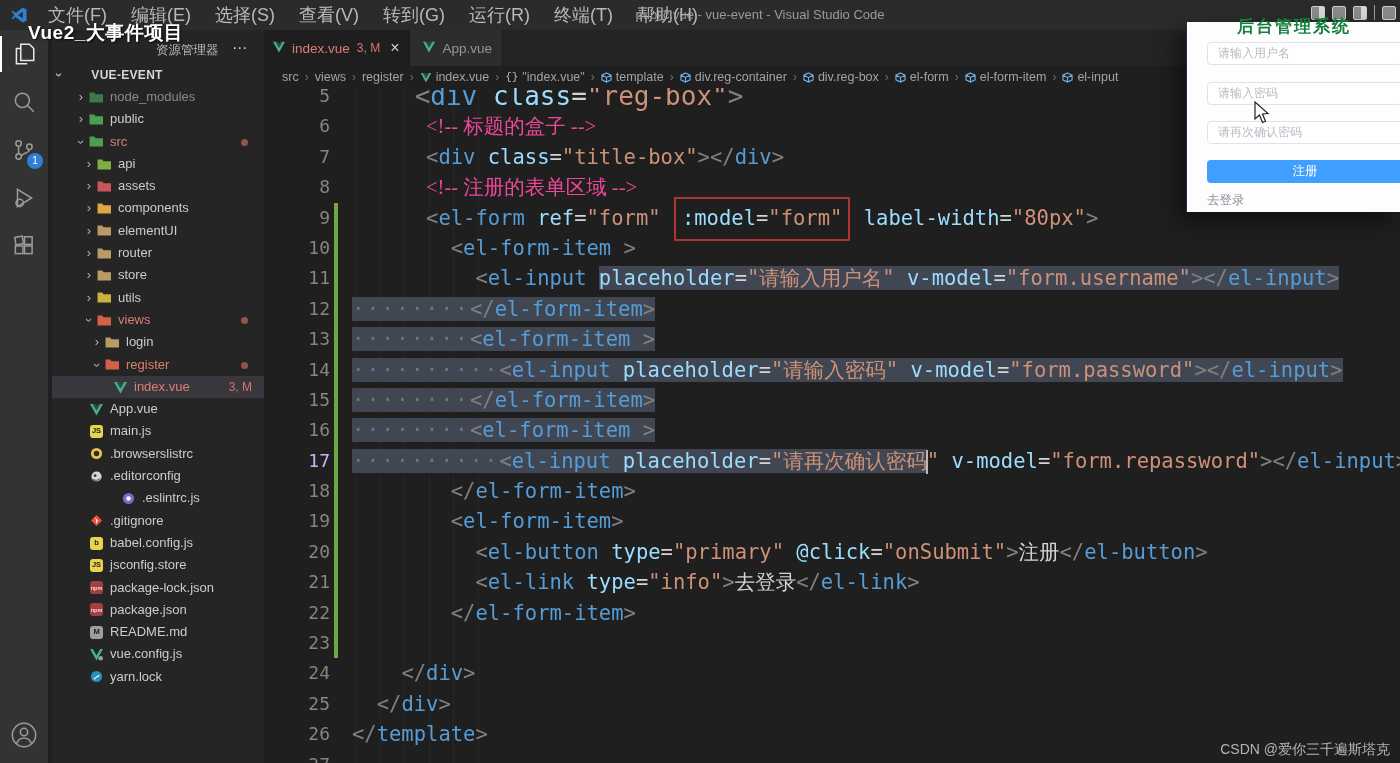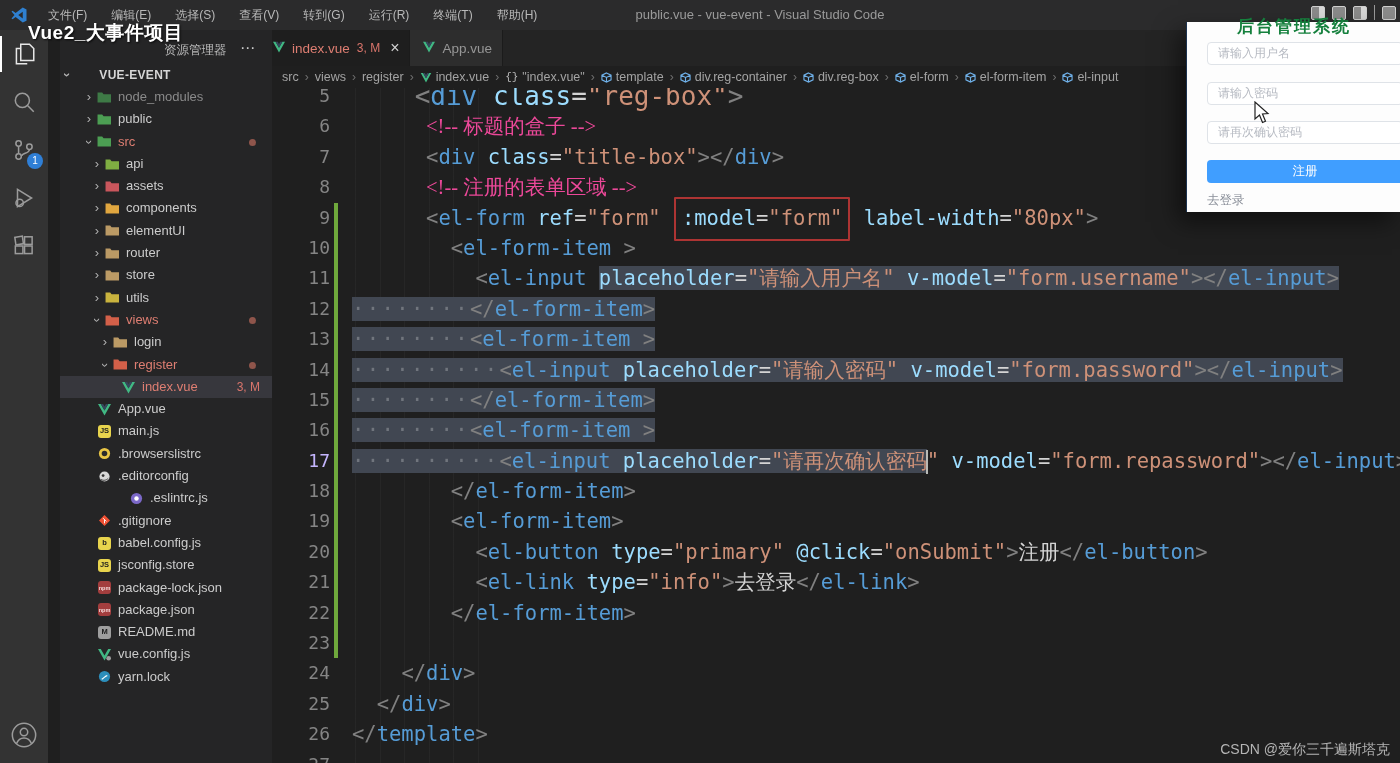--- a/index.html
+++ b/index.html
@@ -4,39 +4,39 @@
 <style>
   * { box-sizing: border-box; margin: 0; padding: 0; }
   html,body { width:1400px; height:763px; overflow:hidden; background:#111; }
   body { font-family:"Liberation Sans","DejaVu Sans",sans-serif; }
   #root { position:relative; width:1400px; height:763px; background:#1f1f1f; overflow:hidden; }
 
   
   .titlebar { position:absolute; left:0; top:0; width:1400px; height:30px; background:#2b2b2c; display:flex; align-items:center; z-index:5; }
   .vslogo { width:18px; height:18px; margin:0 8px 0 10px; flex:0 0 auto; }
   .menus { display:flex; }
-  .menu-item { color:#b9b9b9; font-size:12px; padding:0 12px; line-height:30px; cursor:default; }
+  .menu-item { color:#b9b9b9; font-size:18px; padding:0 12px; line-height:30px; cursor:default; }
   .win-title { position:absolute; left:540px; width:440px; text-align:center; color:#9a9a9a; font-size:13px; line-height:30px; }
   .win-icons { position:absolute; right:4px; top:5px; display:flex; align-items:center; gap:7px; }
   .wicon { width:14px; height:14px; border:1.6px solid #cfcfcf; border-radius:2px; position:relative; background:#8b8b8b; }
   .wicon.half:after { content:""; position:absolute; right:0; top:0; bottom:0; width:5px; background:#d8d8d8; }
   .wsep { width:1px; height:15px; background:#9a9a9a; }
 
   
   .activitybar { position:absolute; left:0; top:30px; width:48px; height:733px; background:#333333; z-index:4; }
   .ab-item { position:relative; width:48px; height:48px; display:flex; align-items:center; justify-content:center; color:#9b9b9b; }
   .ab-item.active { color:#e7e7e7; }
   .ab-item.active:before { content:""; position:absolute; left:0; top:6px; bottom:6px; width:2px; background:#ffffff; }
   .ab-item svg { width:26px; height:26px; stroke:currentColor; fill:none; stroke-width:1.4; }
   .ab-badge { position:absolute; right:5px; bottom:5px; min-width:16px; height:16px; border-radius:8px; background:#2f7fd6; color:#fff; font-size:10px; line-height:16px; text-align:center; padding:0 2px; }
   .ab-account { position:absolute; left:0; bottom:8px; width:48px; height:40px; display:flex; align-items:center; justify-content:center; color:#9b9b9b; }
   .ab-account svg { width:28px; height:28px; stroke:currentColor; fill:none; stroke-width:1.3; }
 
   
-  .sidebar { position:absolute; left:60px; top:30px; width:212px; height:733px; background:#252526; z-index:3; color:#cccccc; }
+  .sidebar { position:absolute; left:52px; top:30px; width:212px; height:733px; background:#252526; z-index:3; color:#cccccc; }
   .sb-header { position:absolute; left:0; top:8px; width:212px; height:24px; font-size:12.5px; color:#bbbbbb; }
   .sb-header .hd-label { position:absolute; left:104px; top:4px; }
   .sb-header .hd-dots { position:absolute; left:180px; top:1px; font-size:15px; color:#cccccc; letter-spacing:1px; }
   .sb-root { position:absolute; left:0; top:34px; width:212px; height:22px; font-weight:bold; font-size:12px; color:#d6d6d6; line-height:22px; }
   .sb-root .chev { left:6px; }
   .sb-root span.lbl { margin-left:22px; letter-spacing:.3px; }
   #tree { position:absolute; left:0; top:56px; width:212px; }
   .trow { position:relative; height:22.3px; line-height:22.3px; font-size:13px; white-space:nowrap; display:flex; align-items:center; }
   .trow.selected { background:#37373d; }
   .chev { display:inline-block; width:14px; color:#b0b0b0; font-size:13px; text-align:center; transform-origin:50% 50%; flex:0 0 14px; }

